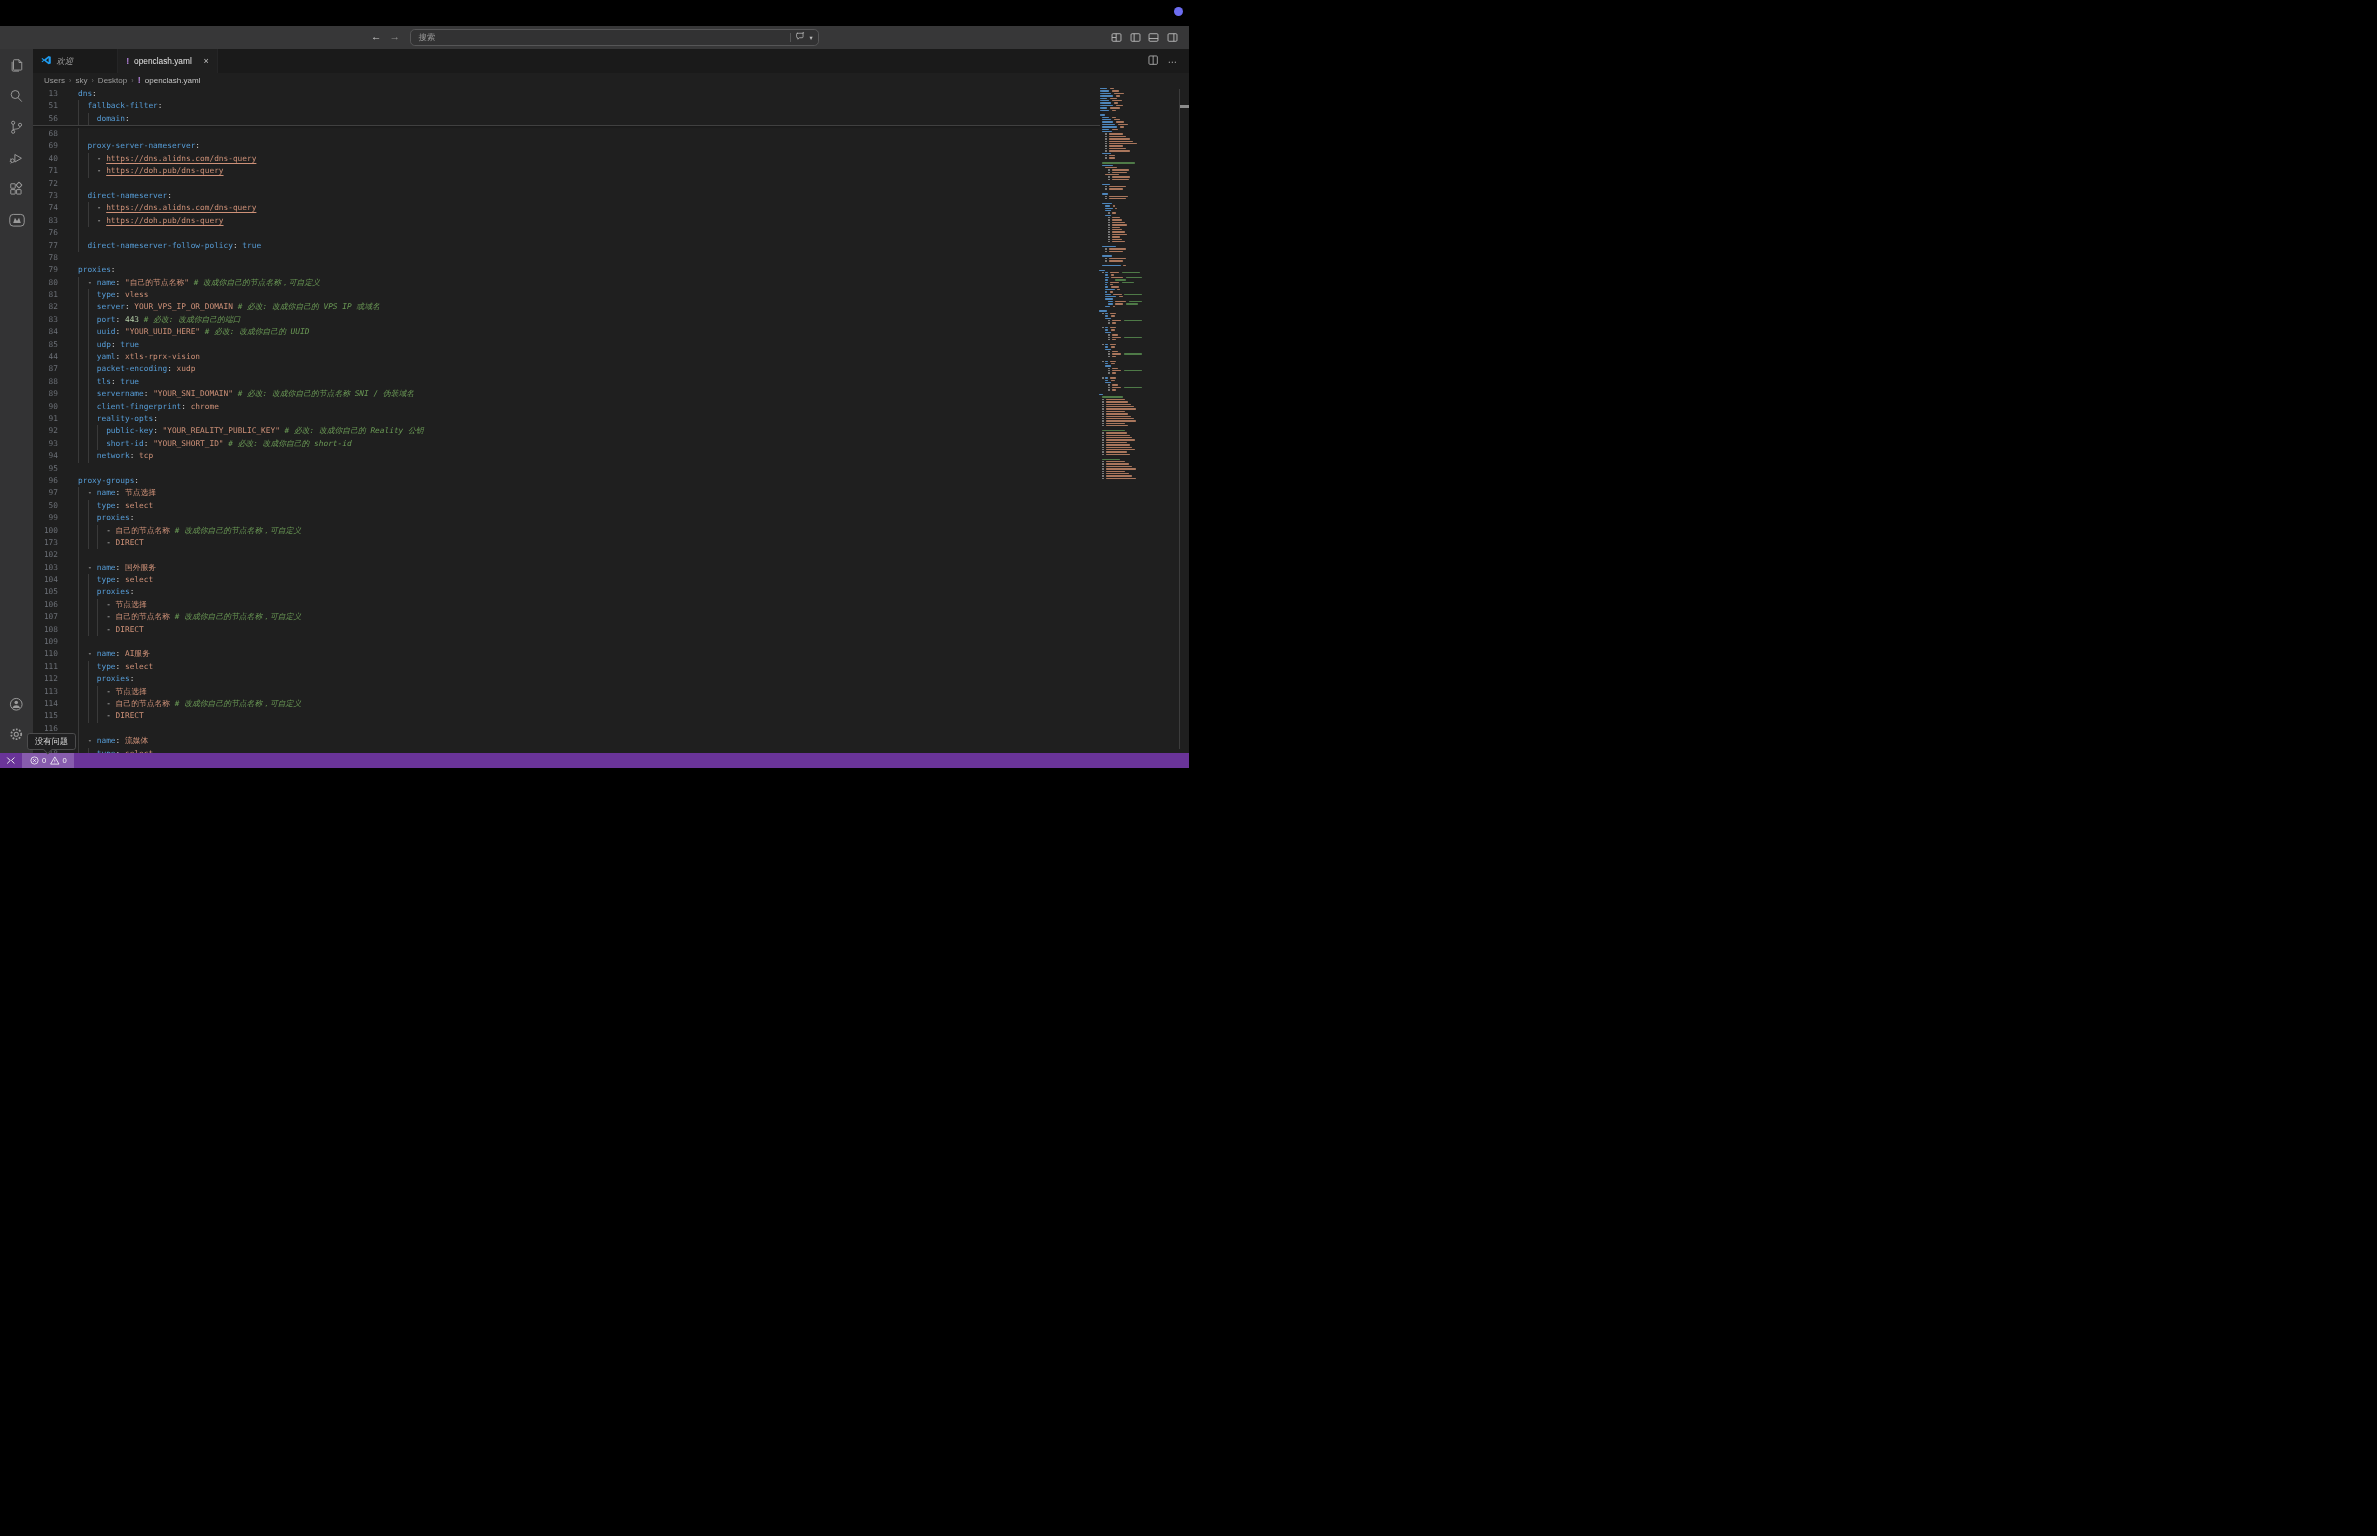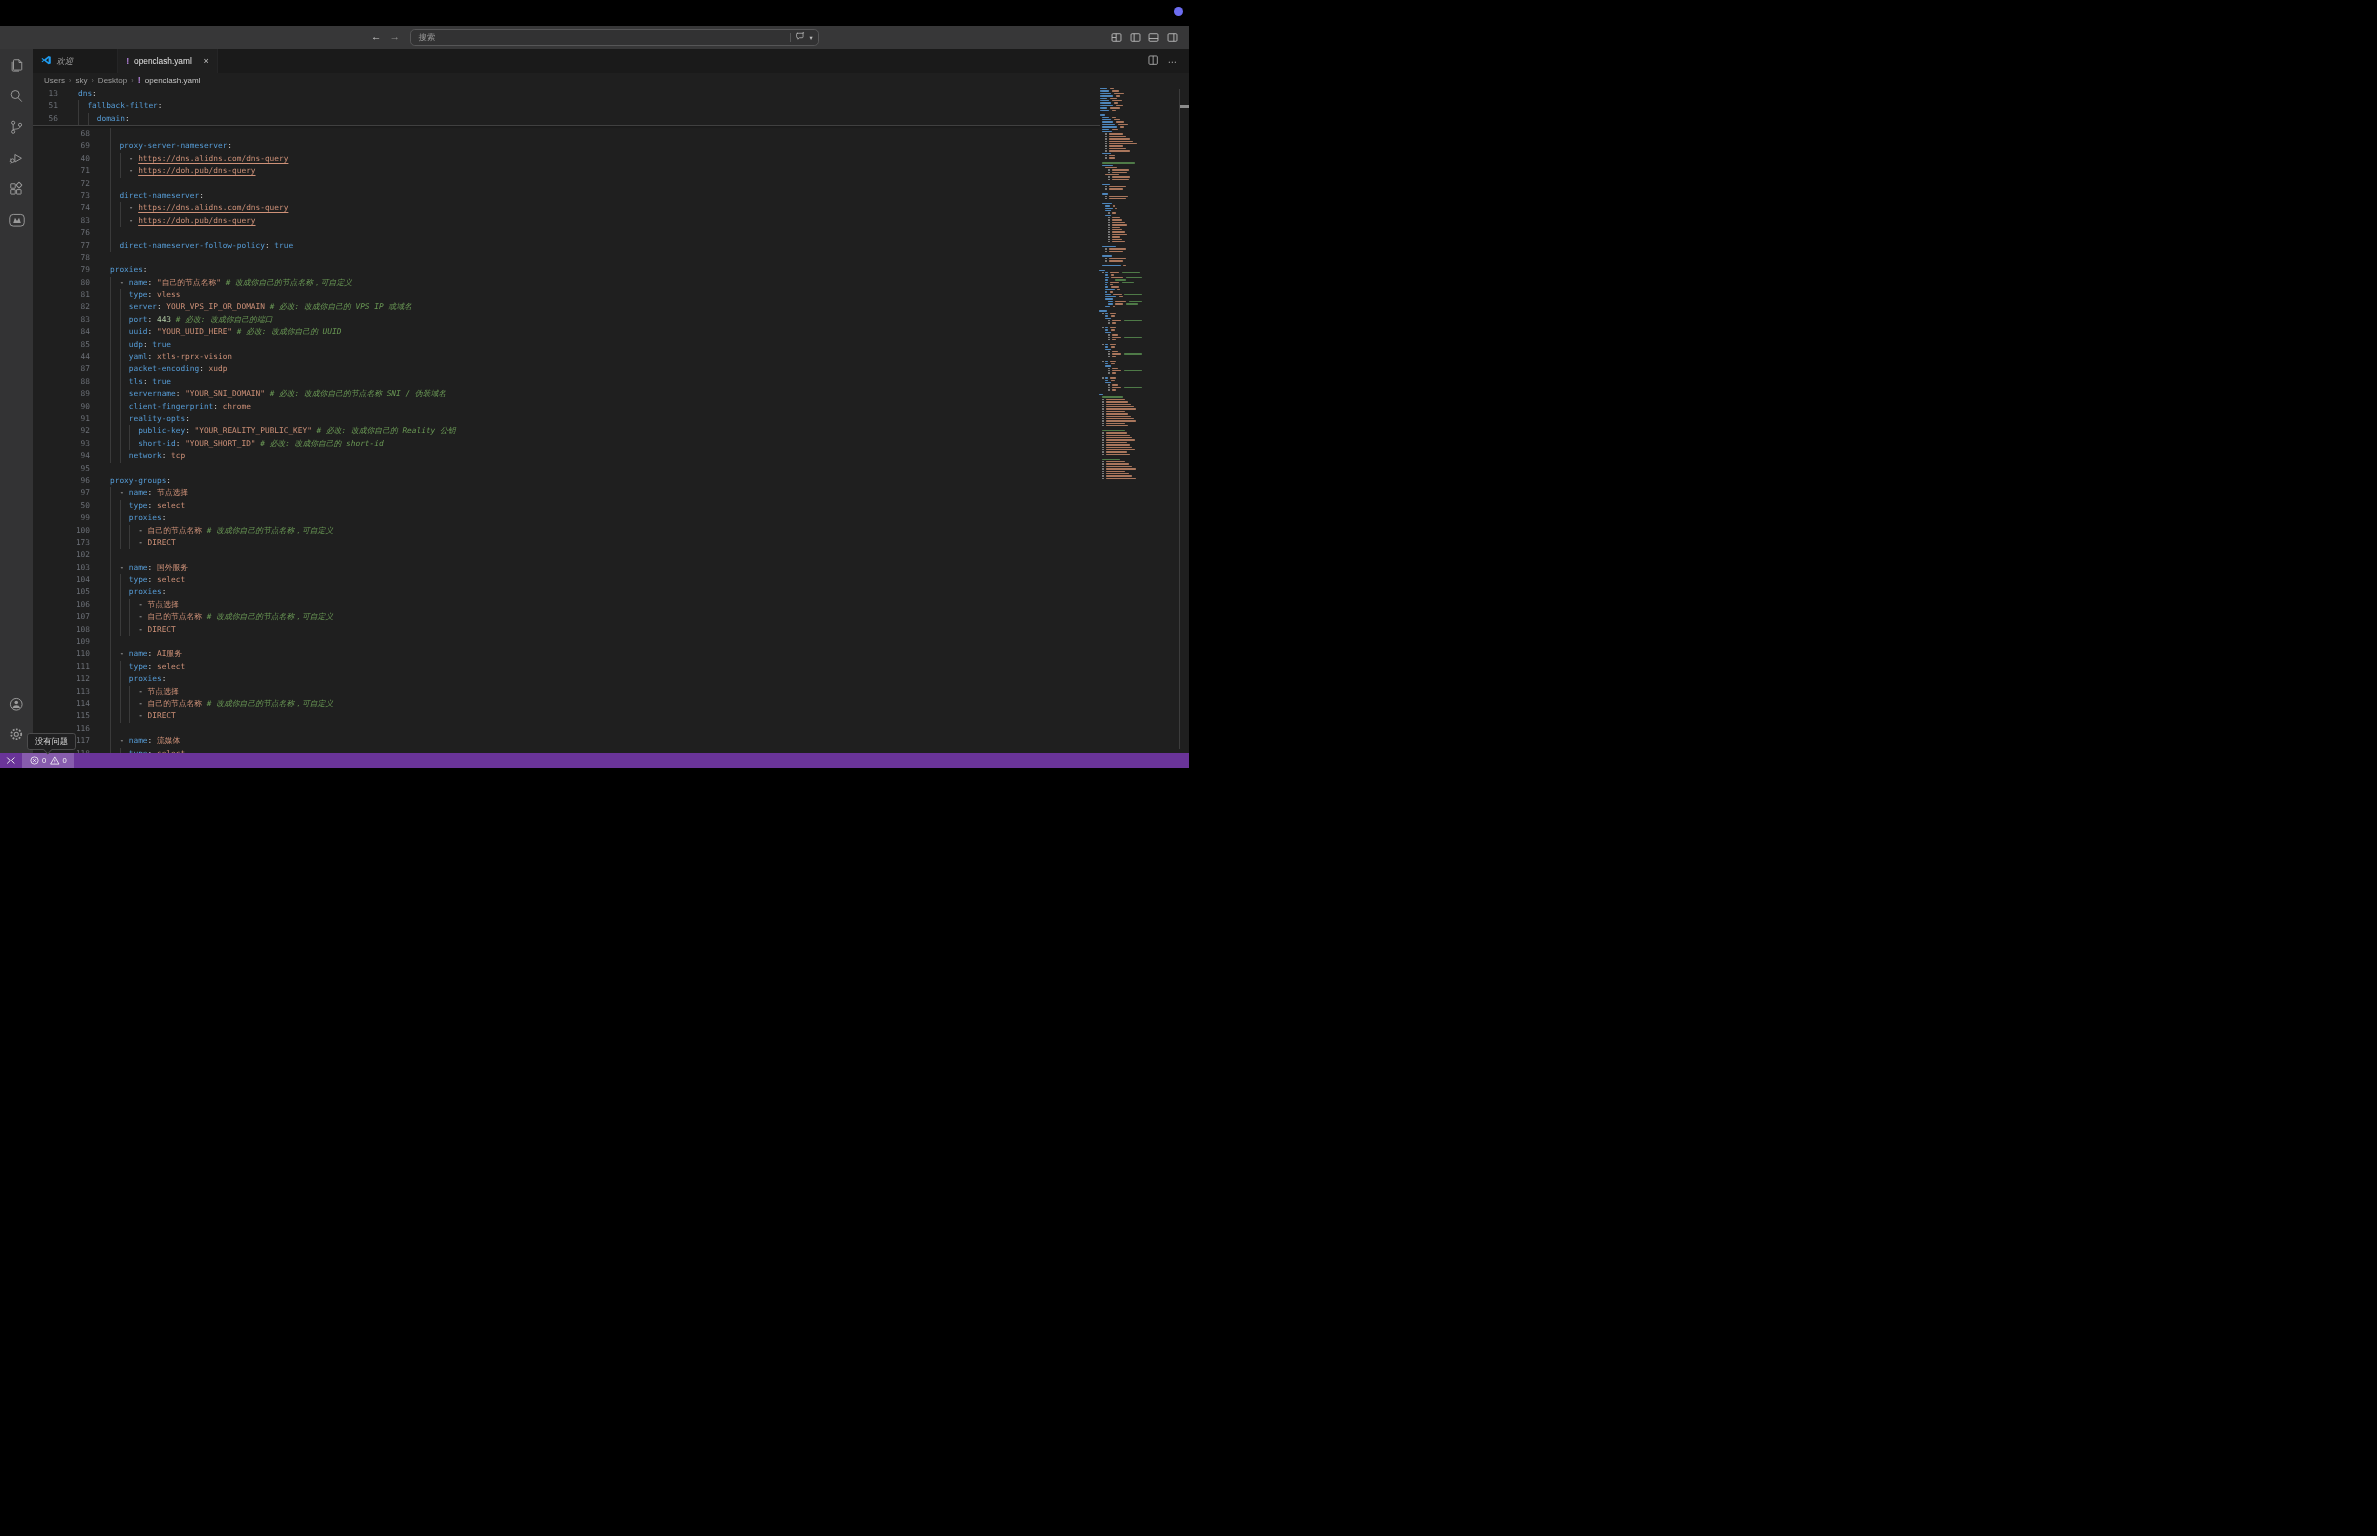--- a/index.html
+++ b/index.html
@@ -41,21 +41,21 @@
   .editor-actions { margin-left:auto; display:flex; align-items:center; gap:9.6px; padding-right:11px; }
   .dots { color:#c3c3c3; font-size:9.6px; letter-spacing:0.7px; }
 
   .breadcrumb { position:absolute; left:0; top:24px; width:1156px; height:14.4px; background:#1f1f1f; display:flex; align-items:center; padding-left:11px; font-size:8px; color:#9d9d9d; gap:4.1px; }
   .bc-sep { color:#6f6f6f; font-size:6.9px; }
   .bc-file { color:#c5c5c5; }
 
   
   .code-area { position:absolute; left:0; top:39px; width:1156px; height:666px; background:#1f1f1f; overflow:hidden; }
   .sticky { position:absolute; left:0; top:0; width:1067px; height:38px; background:#1f1f1f; border-bottom:0.7px solid #404040; box-shadow:0 1.4px 2.8px rgba(0,0,0,.45); z-index:3; }
-  .lines { position:absolute; left:0; top:40px; width:1067px; z-index:1;margin-left:32px; }
+  .lines { position:absolute; left:0; top:40px; width:1067px; z-index:1; }
   .cl { position:relative; height:12.4px; line-height:12.4px; white-space:pre; font-family:"DejaVu Sans Mono","Liberation Mono",monospace; font-size:7.8px; color:#cccccc; }
   .cl .num { position:absolute; left:0; top:0; width:25px; text-align:right; color:#6b6f76; font-size:7.8px; }
   .cl .txt { position:absolute; left:45px; top:0; }
   .guide { position:absolute; top:0; width:0.7px; height:12.4px; background:#3a3a3a; }
   .tk-k { color:#569cd6; }
   .tk-p { color:#cccccc; }
   .tk-s { color:#ce9178; }
   .tk-n { color:#b5cea8; }
   .tk-b { color:#569cd6; }
   .tk-c { color:#6a9955; font-style:italic; }

